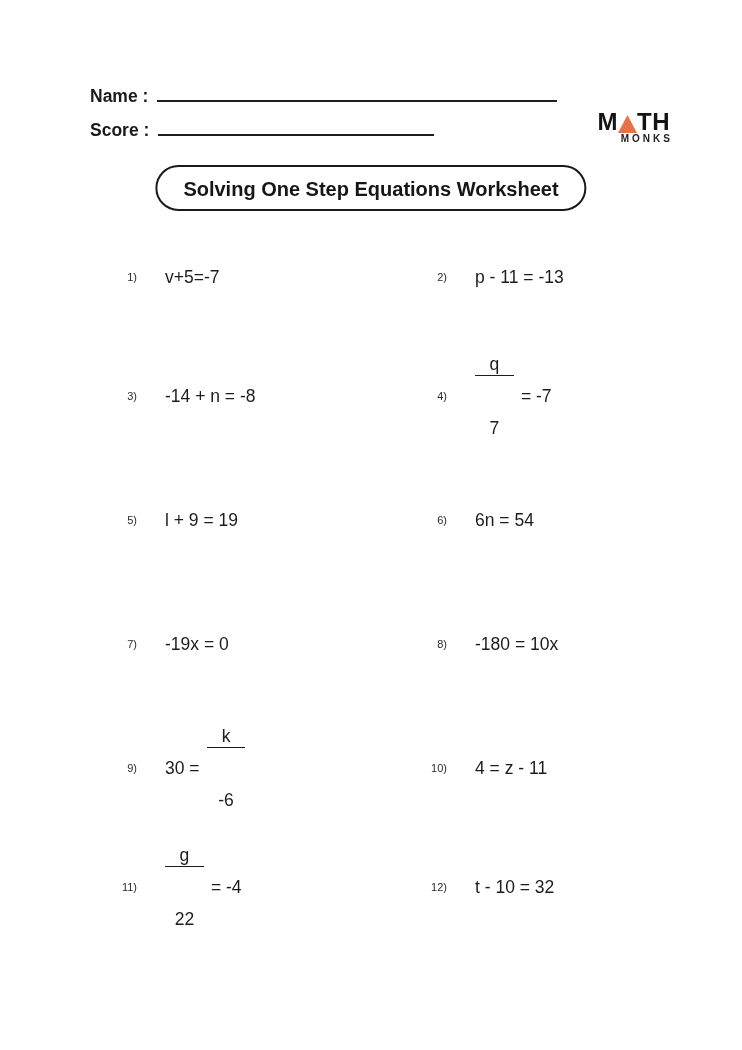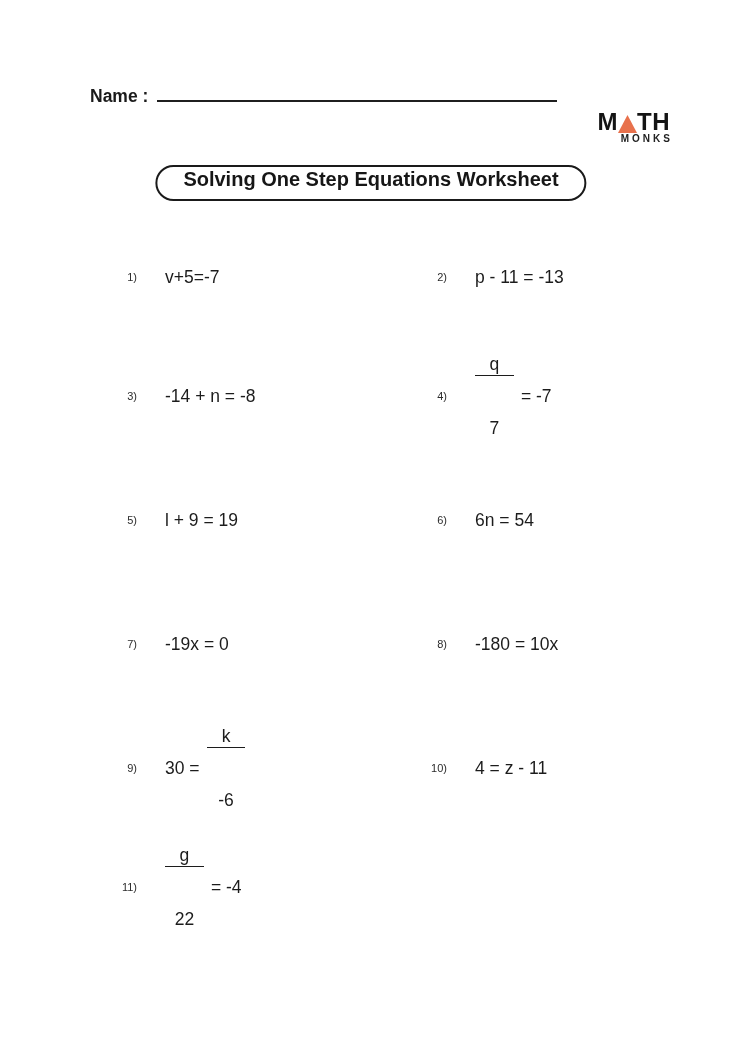--- a/index.html
+++ b/index.html
@@ -76,21 +76,21 @@
   }
 
   
   .title-pill {
     position: absolute;
     top: 165px;
     left: 50%;
     transform: translateX(-50%);
     border: 2px solid #1a1a1a;
     border-radius: 24px;
-    padding: 1px 26px 8px 26px;
+    padding: 11px 26px 8px 26px;
     font-size: 20px;
     font-weight: 600;
     color: #161616;
     white-space: nowrap;
     background: #ffffff;
   }
   .instruction {
     position: absolute;
     top: 214px;
     left: 0;
@@ -150,20 +150,24 @@
   .eqpart:empty { display: none; }
 </style>
 </head>
 <body>
 
 <div class="page">
 
   <div class="field-row name-row">
     <span class="field-label">Name :</span>
     <span class="field-line name-line"></span>
+  </div>
+  <div class="field-row score-row">
+    <span class="field-label">Score :</span>
+    <span class="field-line score-line"></span>
   </div>
 
   <div class="logo">
     <div class="logo-top">
       <span>M</span>
       <span class="logo-triangle"></span>
       <span>TH</span>
     </div>
     <div class="logo-bottom">MONKS</div>
   </div>
@@ -233,14 +237,18 @@
     <span class="pnum">11)</span>
     <span class="peq">
       
       <span class="frac">
         <span class="fnum">g</span>
         <span class="fden">22</span>
       </span>
       <span class="eqpart">= -4</span>
     </span>
   </div>
+  <div class="problem col-right row-6">
+    <span class="pnum">12)</span>
+    <span class="peq">t - 10 = 32</span>
+  </div>
 
 </div>
 
 </body></html>

